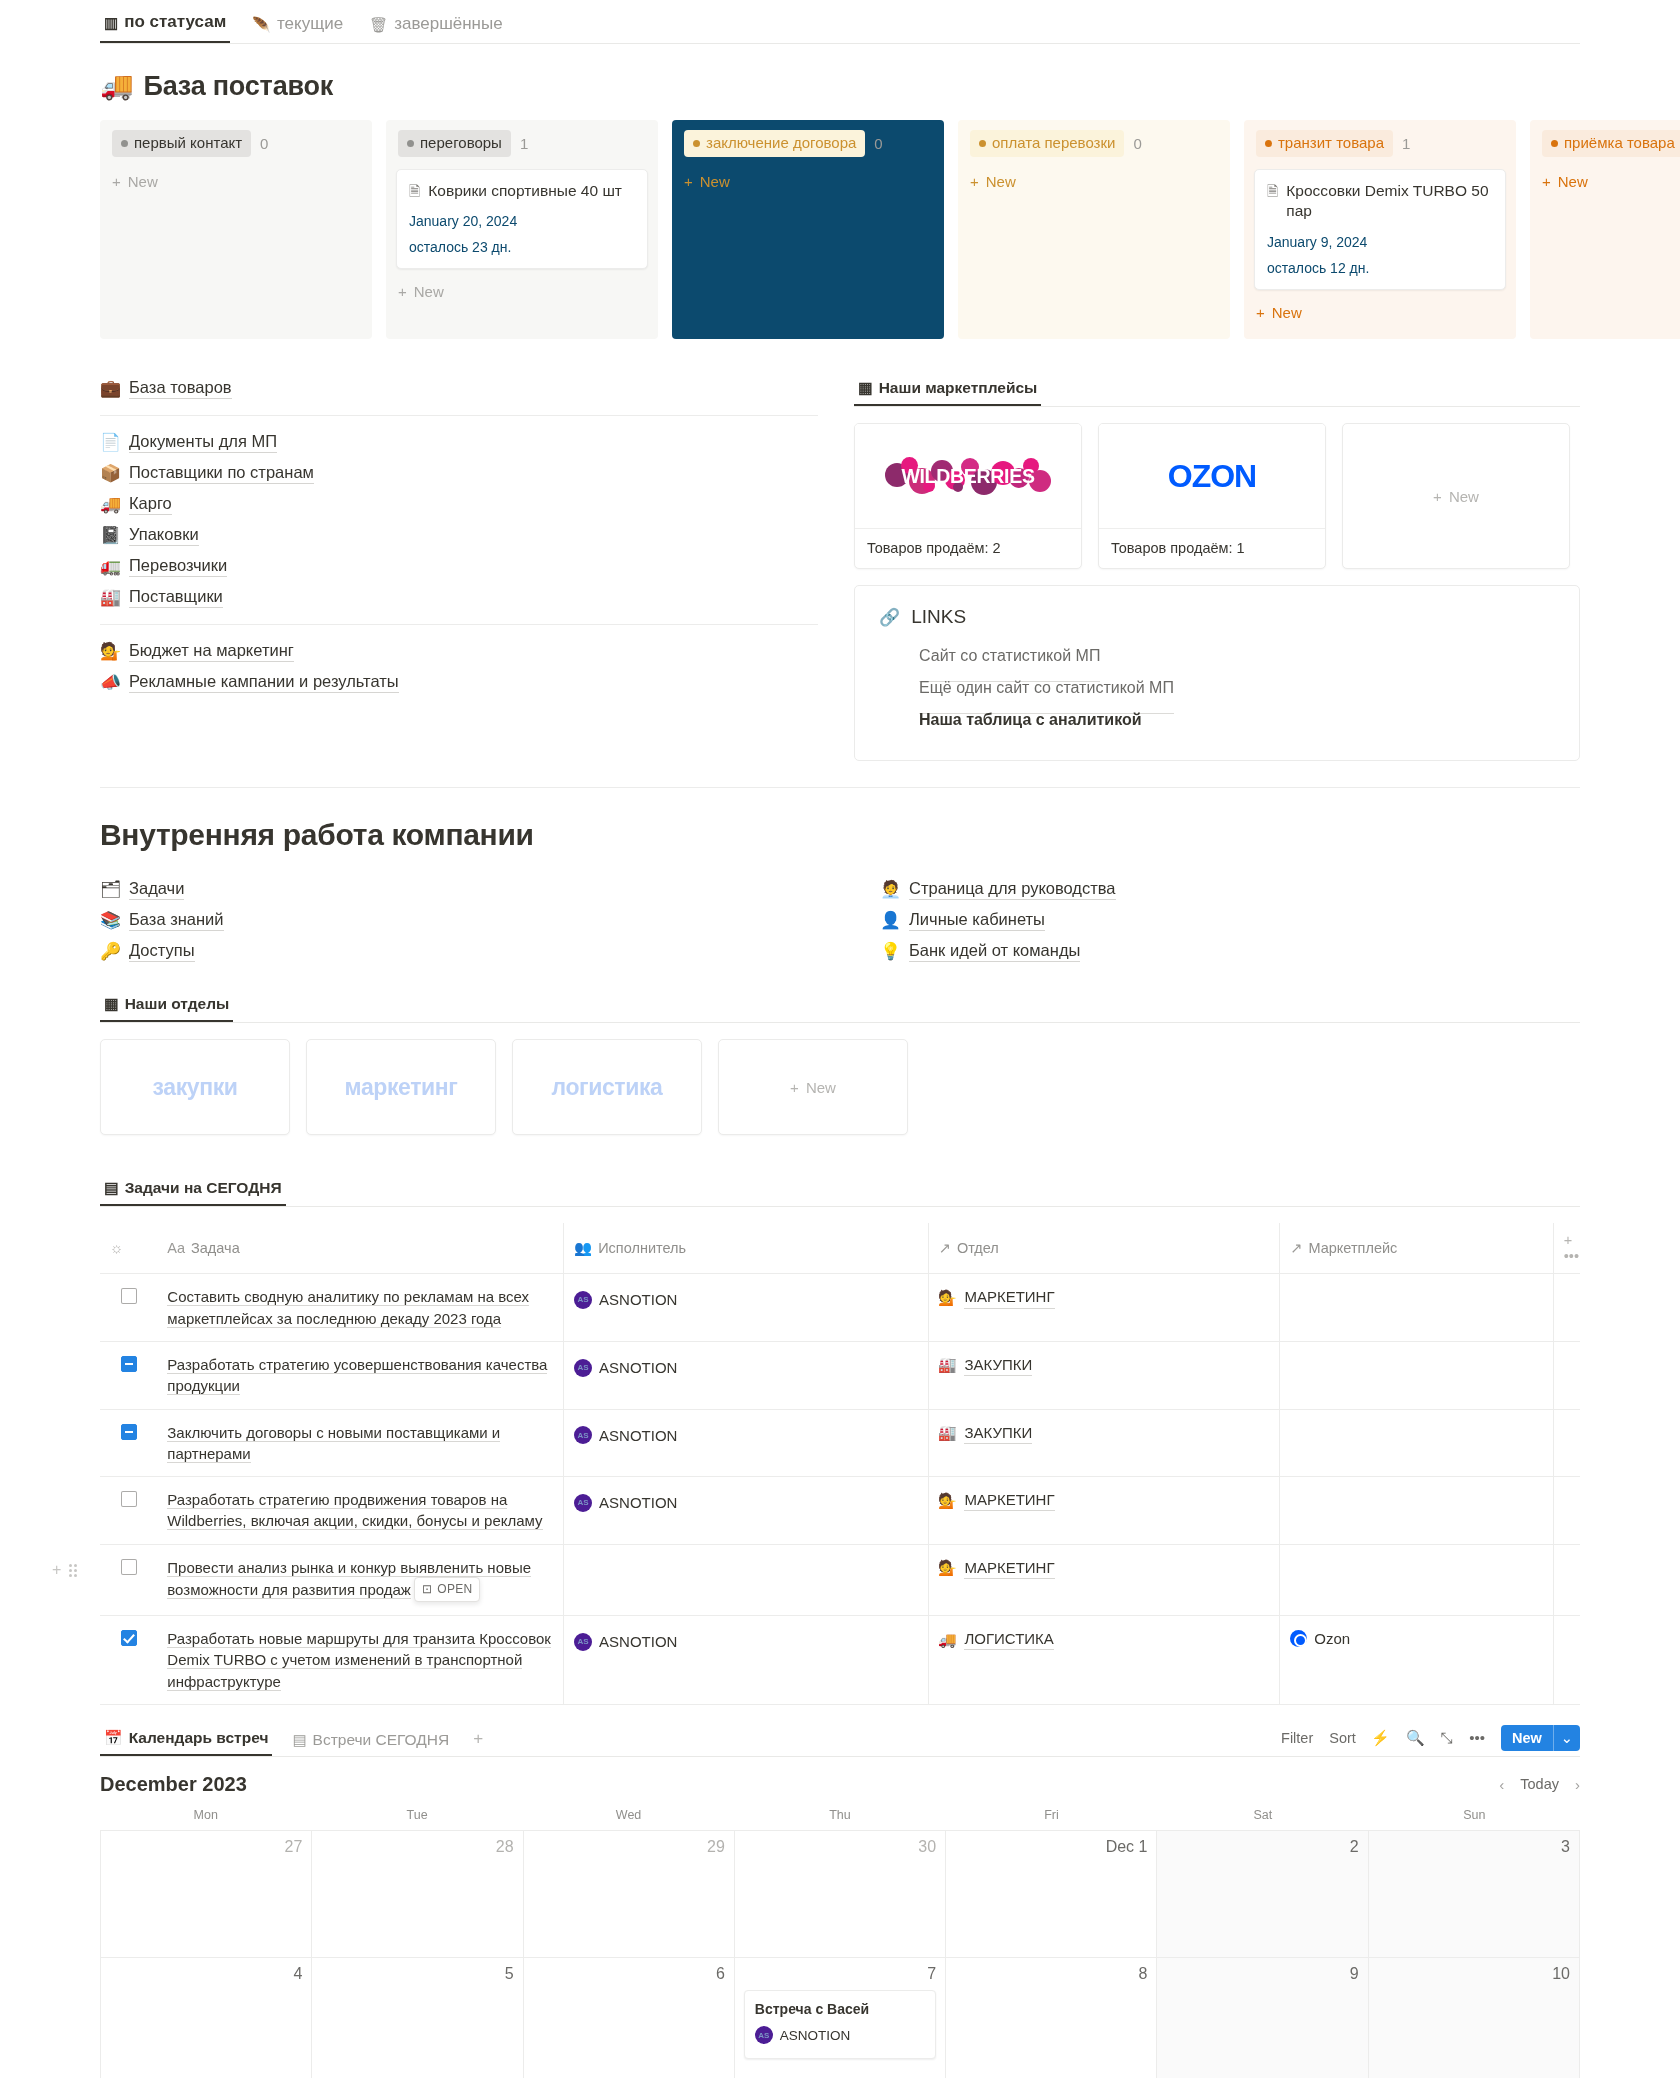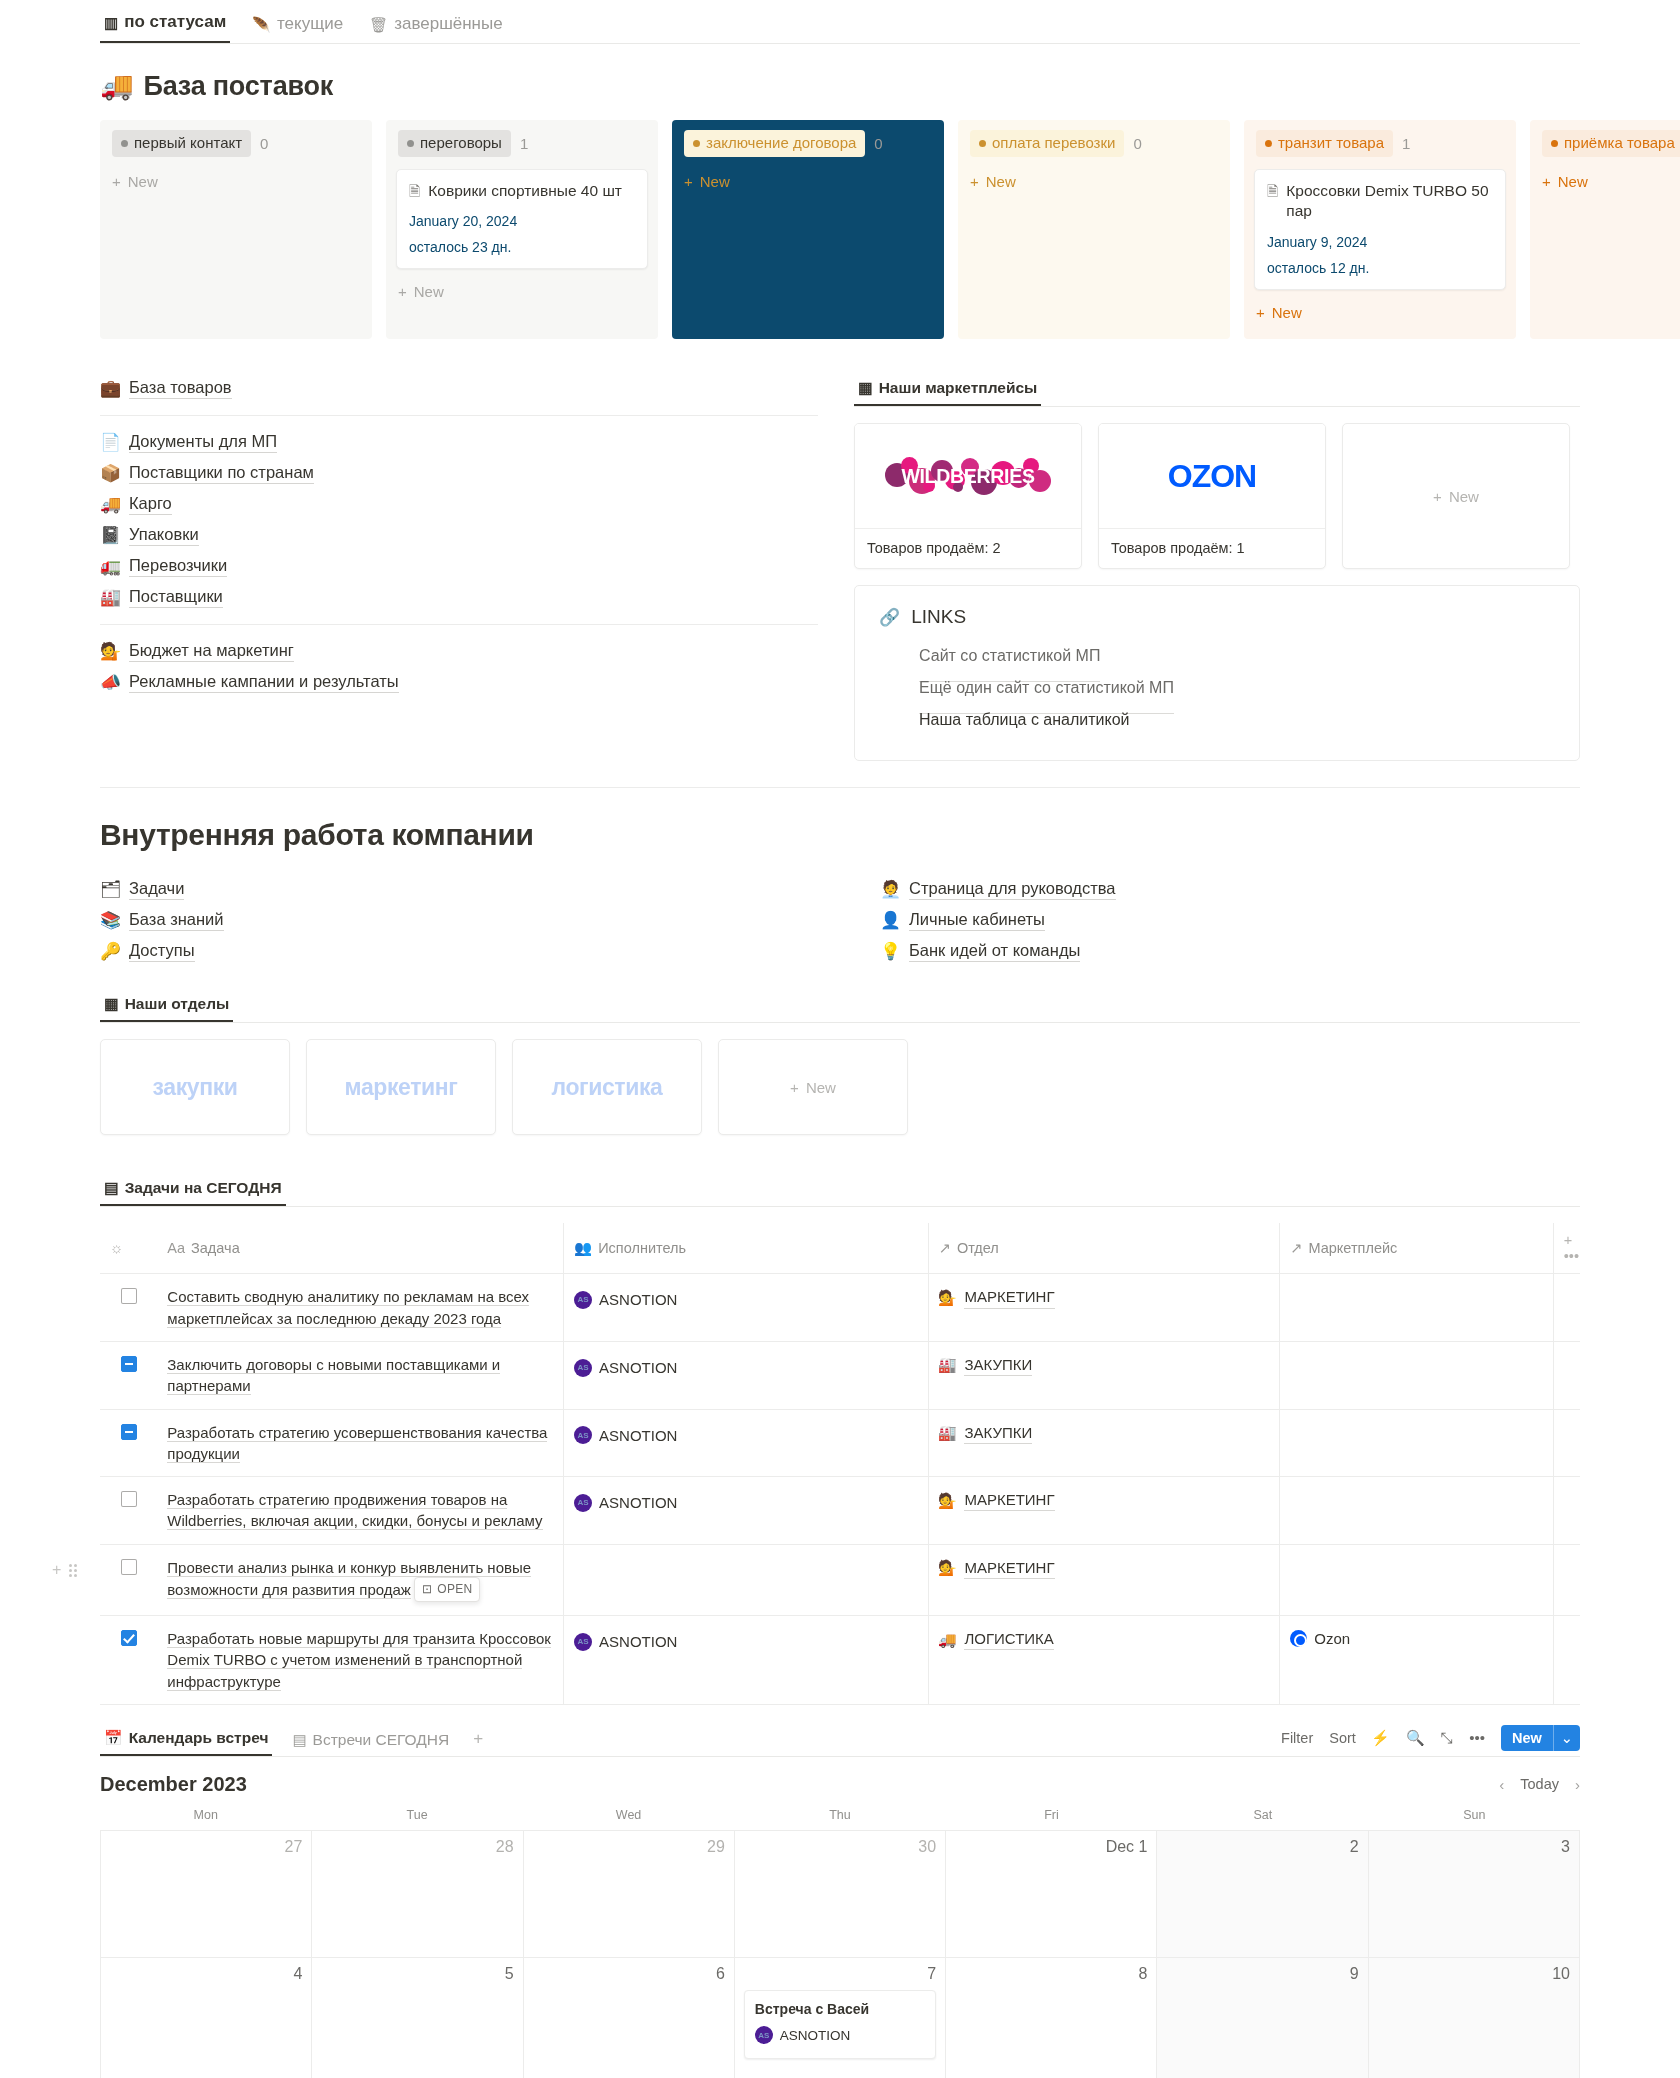--- a/index.html
+++ b/index.html
@@ -198,21 +198,21 @@
   }
   .linksbox h3 {
     display: flex; align-items: center; gap: 11px;
     font-size: 19px; font-weight: 400; margin-bottom: 12px;
   }
   .linksbox .litem {
     font-size: 16px; color: #6b6a67; padding: 7px 0 7px 40px; cursor: pointer;
   }
   .linksbox .litem span { border-bottom: 1px solid #dcdbd8; padding-bottom: 17px; }
   .linksbox .litem.plain { color: #37352f; }
-  .linksbox .litem.plain span { border-bottom: none; }
+  .linksbox .litem.plain span { border-bottom: none; font-weight: bold; }
 
   
   .deptrow { display: flex; gap: 16px; margin-bottom: 38px; }
   .dcard {
     width: 190px; height: 96px;
     border: 1px solid #ebebea; border-radius: 5px;
     background: #fff;
     display: flex; align-items: center; justify-content: center;
     box-shadow: 0 1px 2px rgba(15,15,15,0.04);
     cursor: pointer;
@@ -692,35 +692,35 @@
                 </span></td>
               <td><span class="cellchip">
                   <span class="emj">💁</span>
                   <span class="ul">МАРКЕТИНГ</span>
                 </span></td>
               <td></td>
               <td class="last"></td>
             </tr>
             <tr>
               <td class="c0" style="position:relative;"><span class="cb indeterminate"></span></td>
-              <td style="position:relative;"><span class="tasklbl">Заключить договоры с новыми поставщиками и партнерами</span></td>
+              <td style="position:relative;"><span class="tasklbl">Разработать стратегию усовершенствования качества продукции</span></td>
               <td><span class="cellchip">
                   <span class="avatar">AS</span>
                   <span>ASNOTION</span>
                 </span></td>
               <td><span class="cellchip">
                   <span class="emj">🏭</span>
                   <span class="ul">ЗАКУПКИ</span>
                 </span></td>
               <td></td>
               <td class="last"></td>
             </tr>
             <tr>
               <td class="c0" style="position:relative;"><span class="cb indeterminate"></span></td>
-              <td style="position:relative;"><span class="tasklbl">Разработать стратегию усовершенствования качества продукции</span></td>
+              <td style="position:relative;"><span class="tasklbl">Заключить договоры с новыми поставщиками и партнерами</span></td>
               <td><span class="cellchip">
                   <span class="avatar">AS</span>
                   <span>ASNOTION</span>
                 </span></td>
               <td><span class="cellchip">
                   <span class="emj">🏭</span>
                   <span class="ul">ЗАКУПКИ</span>
                 </span></td>
               <td></td>
               <td class="last"></td>

